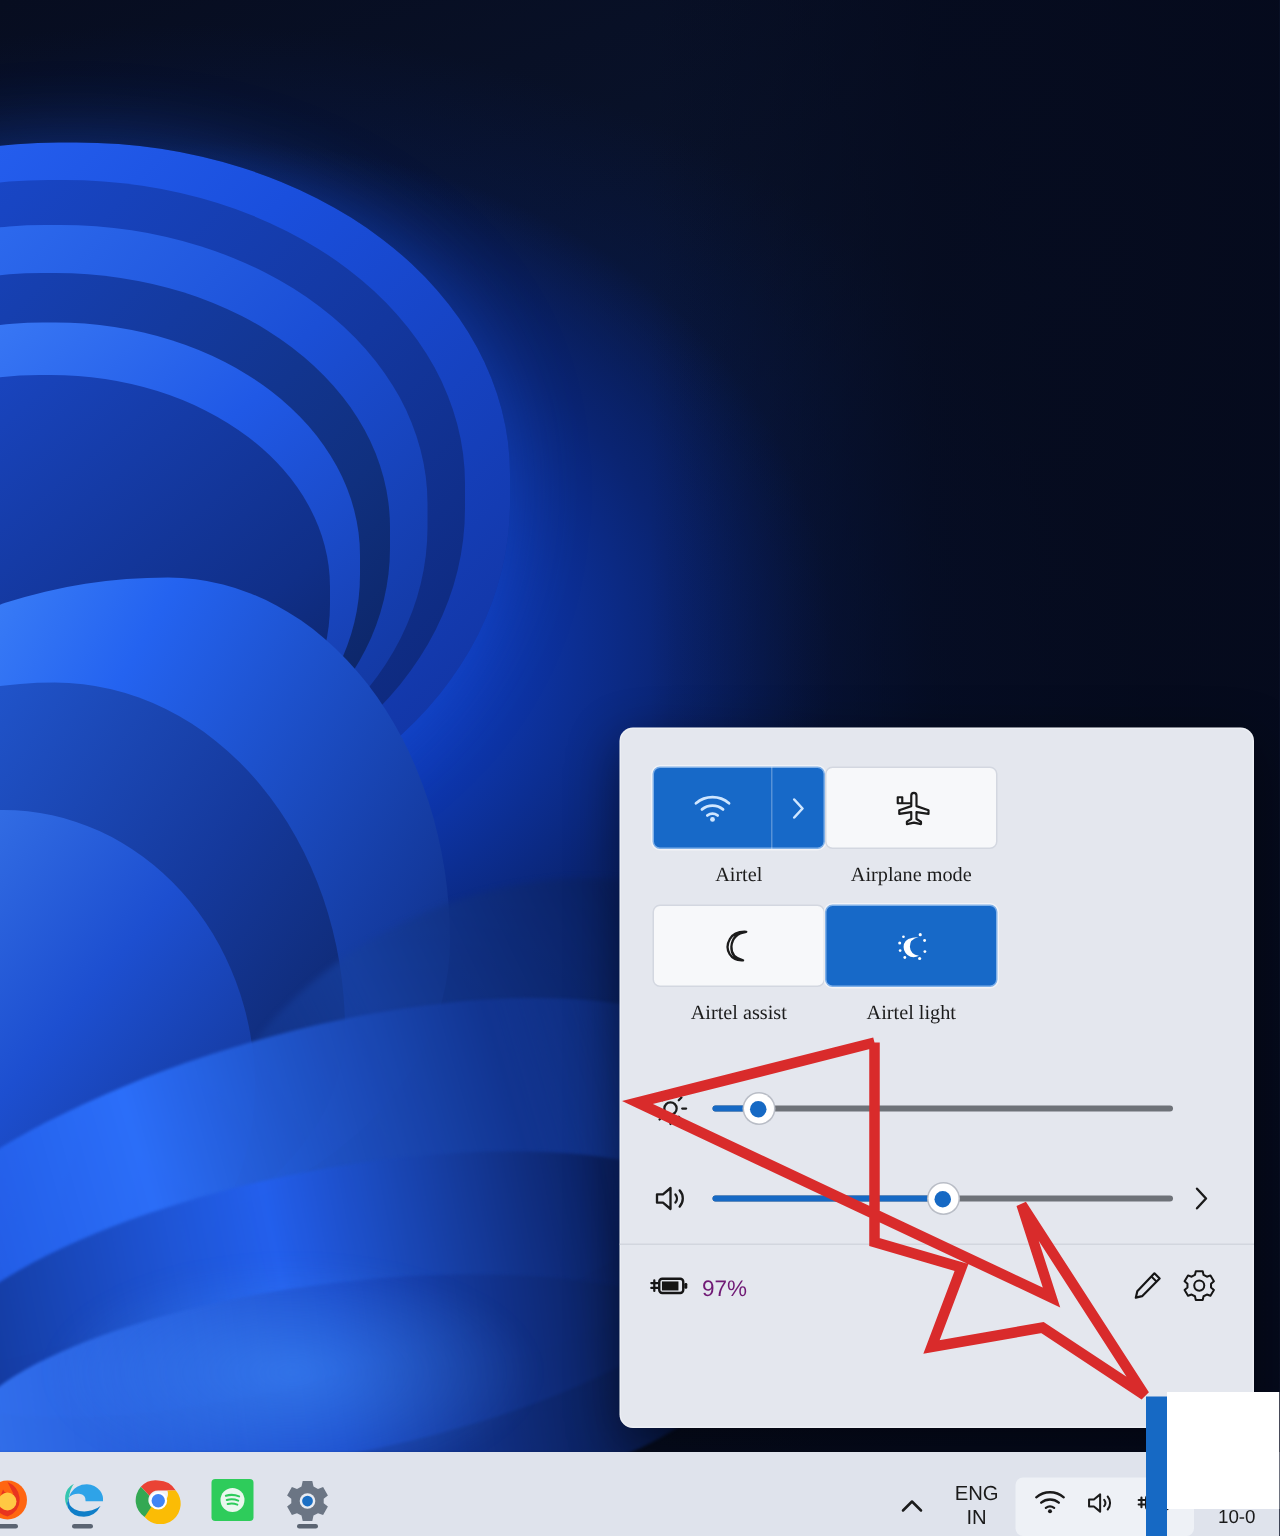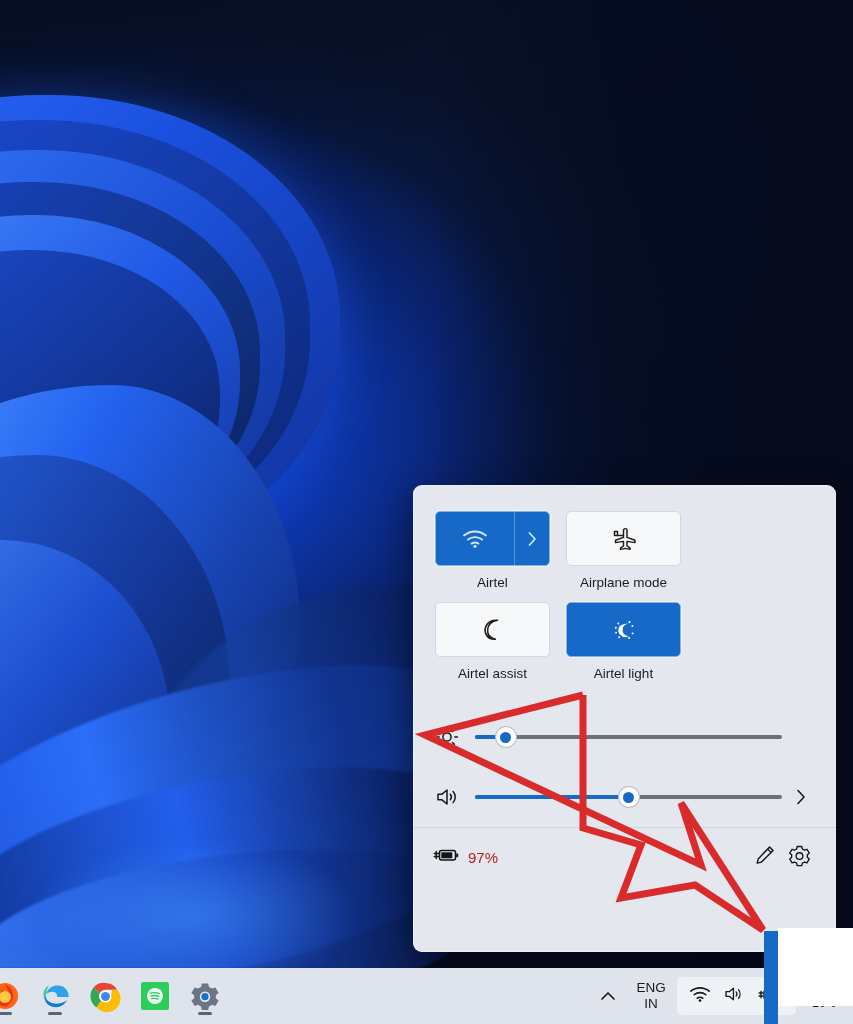--- a/index.html
+++ b/index.html
@@ -70,21 +70,21 @@
               background:linear-gradient(90deg, rgba(5,10,28,0) 0%, rgba(5,10,28,.75) 45%, rgba(5,10,28,.95) 100%); }
 
   
   #quick-settings {
     position:absolute; left:413px; top:485px; width:423px; height:467px;
     background:#e4e7ee; border-radius:9px;
     box-shadow:0 10px 34px rgba(0,0,0,.45), 0 0 0 1px rgba(255,255,255,.35) inset;
     overflow:hidden;
   }
   .tiles { padding:26px 22px 0 22px; }
-  .tile-row { display:flex; gap:16px; margin-bottom:8px; }
+  .tile-row { display:flex; margin-bottom:8px;font-family:Liberation Serif, serif; }
   .tile-cell { width:115px; display:flex; flex-direction:column; align-items:center; }
   .tile {
     width:115px; height:55px; border-radius:5px;
     background:#f7f8fa; border:1px solid #d3d7e0;
     display:flex; align-items:center; justify-content:center;
     position:relative; color:#1b1b1b;
   }
   .tile.on {
     background:#1769c8; border:1px solid #7fb0e8; color:#ffffff;
     box-shadow:0 0 0 1px rgba(255,255,255,.5);
@@ -107,32 +107,32 @@
     background:#ffffff; box-shadow:0 0 0 1px #b9bdc6;
     display:flex; align-items:center; justify-content:center;
   }
   .thumb::after { content:""; width:11px; height:11px; border-radius:50%; background:#1669c4; }
   .slider-after { width:26px; flex:0 0 26px; display:flex; align-items:center; justify-content:center; font-size:17px; color:#1b1b1b; }
 
   
   .qs-divider { height:1px; background:#d2d6de; margin:0; }
   .qs-footer { height:58px; display:flex; align-items:center; padding:0 20px; }
   .battery { display:flex; align-items:center; gap:7px; }
-  .battery-pct { font-size:15px; color:#b91c1c; }
+  .battery-pct { font-size:15px; color:#701a75; }
   .footer-spacer { flex:1; }
   .footer-btn { width:34px; height:34px; display:flex; align-items:center; justify-content:center; }
 
   
   #annotation { position:absolute; left:413px; top:485px; width:440px; height:467px; pointer-events:none; }
 
   
   #taskbar {
     position:absolute; left:0; bottom:0; width:853px; height:56px;
     background:#dfe3ec;
-    display:flex; align-items:center;
+    display:flex; align-items:flex-end;
     box-shadow:0 -1px 0 rgba(0,0,0,.06);
   }
   .tb-left { display:flex; align-items:center; gap:4px; padding-left:4px; }
   .tb-app { width:46px; height:48px; display:flex; align-items:center; justify-content:center; position:relative; }
   .tb-app .under { position:absolute; bottom:5px; width:14px; height:3px; border-radius:2px; background:#5b6472; }
   .tb-right { margin-left:auto; display:flex; align-items:center; padding-right:6px; gap:2px; }
   .tb-chevron { width:34px; height:40px; display:flex; align-items:center; justify-content:center; }
   .tb-lang { display:flex; flex-direction:column; align-items:center; justify-content:center;
              line-height:1.15; font-size:13.5px; color:#1b1b1b; padding:0 9px; }
   .tb-tray { display:flex; align-items:center; gap:12px; padding:8px 12px; border-radius:5px; background:#eef1f6; }

